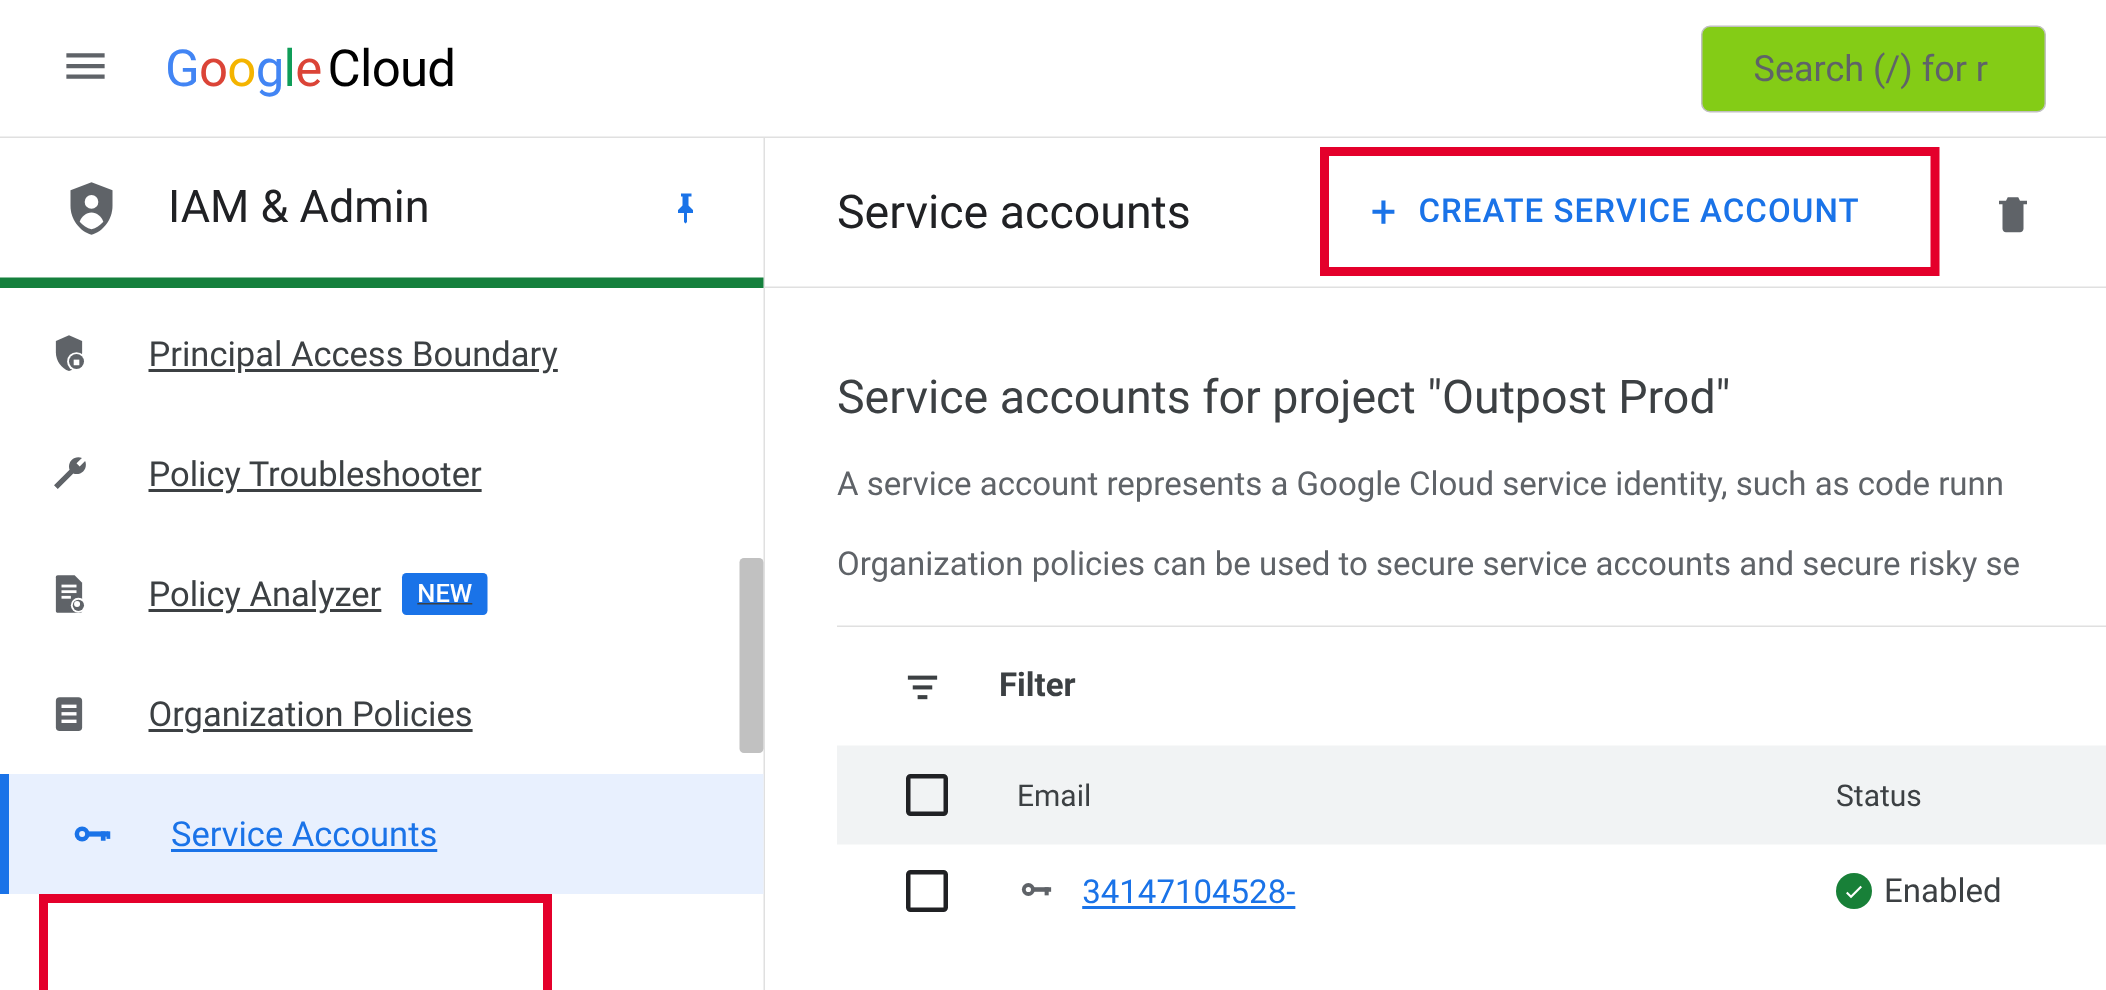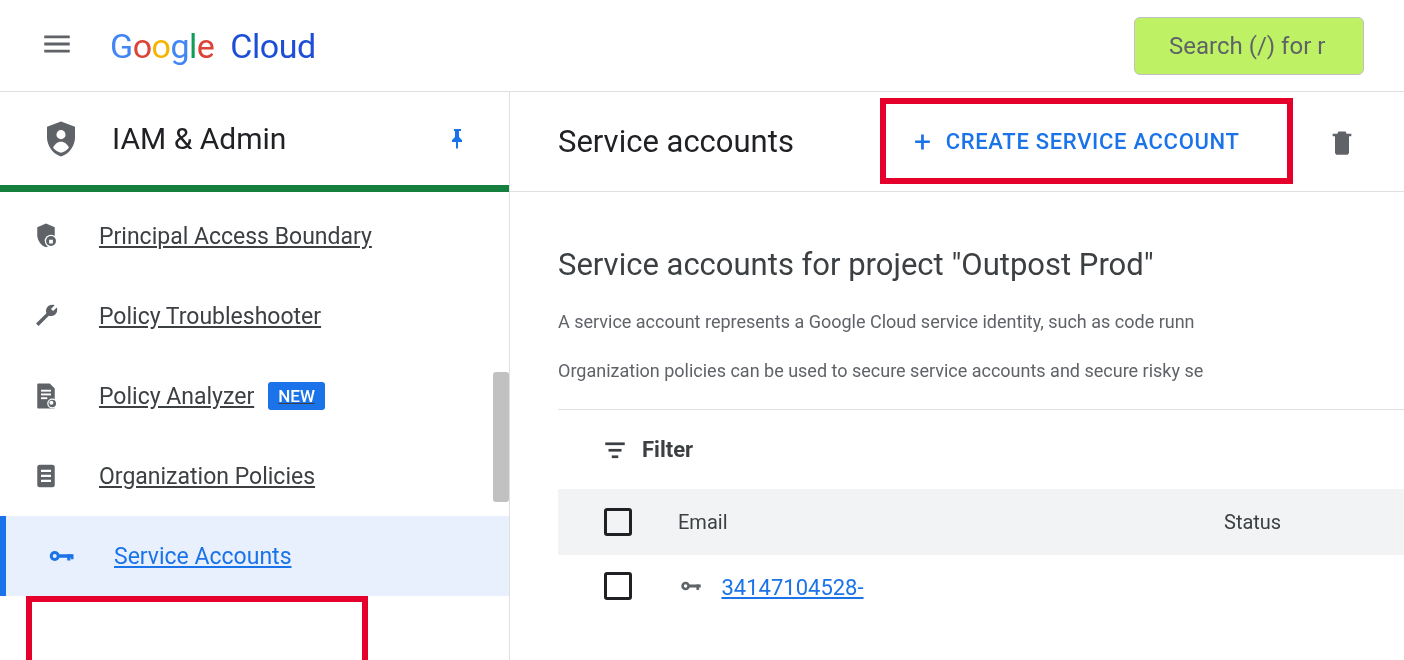--- a/index.html
+++ b/index.html
@@ -27,40 +27,40 @@
   .hamburger svg { width: 34px; height: 34px; fill: #5f6368; }
   .logo {
     display: flex;
     align-items: baseline;
     margin-left: 30px;
     margin-right: 56px;
     font-size: 34px;
     letter-spacing: -0.5px;
   }
   .g1{color:#4285F4}.g2{color:#DB4437}.g3{color:#F4B400}.g4{color:#4285F4}.g5{color:#0F9D58}.g6{color:#DB4437}
-  .cloud { color:#1d4ed8; font-weight:400; margin-left:16px;}
+  .cloud { color:#000000; font-weight:400; margin-left:4px;}
   .project-picker {
     border: 1px solid #bdbdbd;
     border-radius: 6px;
     height: 58px;
     display: flex;
     align-items: center;
     padding: 0 24px;
     font-size: 23px;
     color: #3c4043;
     cursor: pointer;
   }
   .project-picker .dots-icon { width:24px; height:24px; margin-right:18px; }
   .project-picker .dd { margin-left:20px; }
   .search-box {
     margin-left: auto;
     height: 58px;
     border: 1px solid #c0c0c0;
     border-radius: 6px;
-    background:#bef264;
+    background:#84cc16;
     display:flex;
     align-items:center;
     padding:0 34px;
     font-size:24px;
     color:#5f6368;
     min-width: 230px;
     white-space: nowrap;
     overflow:hidden;
   }
 
@@ -149,26 +149,27 @@
     cursor:pointer;
   }
   .create-btn .plus { font-size:30px; margin-right:14px; font-weight:400;}
   .trash-icon {
     margin-left:auto;
     width:28px;height:28px;
   }
 
   .content-body { padding: 54px 0 0 48px; font-size:22px; color:#3c4043; }
   .content-body h2 { font-size:31px; font-weight:400; margin-bottom:28px;}
-  .desc { color:#5f6368; font-size:18px; margin-bottom:28px; white-space:nowrap; overflow:hidden;}
+  .desc { color:#5f6368; font-size:22px; margin-bottom:28px; white-space:nowrap; overflow:hidden;}
   .filter-row {
     border-top:1px solid #e0e0e0;
     display:flex;
     align-items:center;
     height:80px;
+    gap:24px;
     margin-top:20px;
   }
   .filter-row .flabel { font-weight:700; font-size:22px; margin-left:14px;}
   .filter-row .fplaceholder { color:#80868b; font-size:22px; margin-left:8px;}
   .filter-icon { margin-left:44px; width:26px;height:26px; fill:#3c4043;}
 
   .table-header {
     background:#f1f3f4;
     height:66px;
     display:flex;
@@ -341,16 +342,24 @@
           </div>
         <div class="email-col">
           <svg class="key-icon" viewBox="0 0 24 24">
               <circle cx="7" cy="12" r="4"></circle>
               <circle cx="7" cy="12" r="1.6" fill="#fff"></circle>
               <rect x="10" y="10.6" width="11" height="2.8"></rect>
               <rect x="17" y="10.6" width="2.5" height="5"></rect>
             </svg>
           <a href="#">34147104528-</a>
         </div>
+        <div class="status-col status-cell">
+          <span class="check-badge">
+            <svg viewBox="0 0 24 24">
+                <path d="M9 16.2l-3.5-3.5L4 14.2 9 19.2 20 8.2l-1.5-1.5z"></path>
+              </svg>
+          </span>
+          <span>Enabled</span>
+        </div>
       </div>
     </div>
   </div>
 </div>
 
 </body></html>

